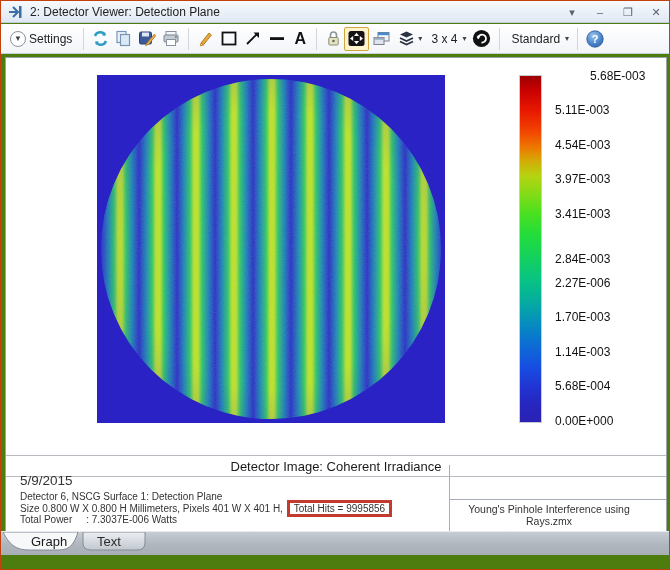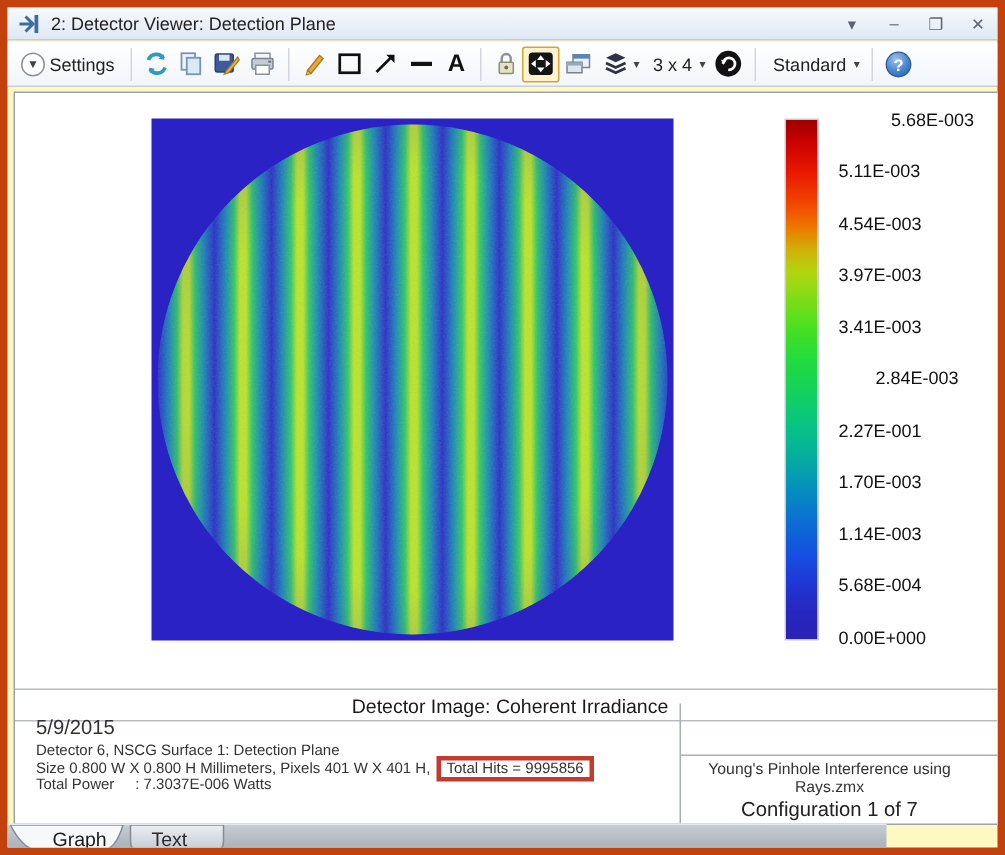--- a/index.html
+++ b/index.html
@@ -1,19 +1,19 @@
 <!DOCTYPE html>
 <html><head>
 <meta charset="utf-8">
 <style>
   * { box-sizing: border-box; margin: 0; padding: 0; }
   html,body { width:670px; height:570px; }
   body { font-family:"Liberation Sans", sans-serif; background:#c8ccd2; }
-  .window { position:relative; width:670px; height:570px; background:#fef9c3;
-            border:5px solid #c2410c; overflow:hidden; }
+  .window { position:relative; width:670px; height:570px; background:#4d7c0f;
+            border:1px solid #c2410c; overflow:hidden; }
 
   
   .titlebar { position:absolute; left:0; top:0; width:100%; height:22px;
               background:linear-gradient(#f7fafd,#dfe8f3);
               border-bottom:1px solid #c3ccd8; display:flex; align-items:center; }
   .title-icon { width:18px; height:16px; margin-left:6px; display:flex; align-items:center; justify-content:center; }
   .title-text { font-size:12px; color:#222; margin-left:5px; }
   .win-controls { position:absolute; right:6px; top:0; height:22px; display:flex; align-items:center; gap:14px; }
   .win-btn { font-size:11px; color:#5a6470; width:14px; text-align:center; cursor:default; }
 
@@ -68,21 +68,21 @@
   .f-line { font-size:10px; color:#333; line-height:11.5px; white-space:pre; }
   .hit-box { display:inline-block; border:3px solid #c23b2e; padding:0px 4px; margin:-4px 0 -4px 1px;
              position:relative; top:0; }
   .footer-right { width:217px; height:100%; border-left:1px solid #a8aeb6; display:flex; flex-direction:column; }
   .fr-top { flex:1 1 auto; }
   .fr-bottom { border-top:1px solid #a8aeb6; padding:3px 20px 2px 2px; text-align:center; }
   .f-file { font-size:10.5px; color:#333; }
   .f-config { font-size:13.5px; color:#222; margin-top:1px; }
 
   
-  .tabbar { position:absolute; left:0; top:544px; width:586px; height:24px;
+  .tabbar { position:absolute; left:0; top:530px; width:670px; height:24px;
             background:linear-gradient(#c6ccd4 0%, #b0b6be 55%, #a8aeb6 100%); border-top:1px solid #e6eaee; }
   .tab-shapes { position:absolute; left:0; top:0; }
   .tab-label { position:absolute; top:2px; font-size:13px; color:#1a1a1a; }
   .tab-label.graph { left:30px; }
   .tab-label.text  { left:96px; color:#2a2a2a; }
 
   .ico { display:block; }
 </style>
 </head>
 <body>
@@ -249,22 +249,22 @@
         <div class="aperture-shade"></div>
       </div>
     </div>
 
     <div class="colorbar"></div>
     <div class="cb-label" style="top:11px;margin-left:35px;">5.68E-003</div>
     <div class="cb-label" style="top:45px;">5.11E-003</div>
     <div class="cb-label" style="top:80px;">4.54E-003</div>
     <div class="cb-label" style="top:114px;">3.97E-003</div>
     <div class="cb-label" style="top:149px;">3.41E-003</div>
-    <div class="cb-label" style="top:183px;text-align:right;">2.84E-003</div>
-    <div class="cb-label" style="top:218px;">2.27E-001</div>
+    <div class="cb-label" style="top:194px;">2.84E-003</div>
+    <div class="cb-label" style="top:218px;">2.27E-006</div>
     <div class="cb-label" style="top:252px;">1.70E-003</div>
     <div class="cb-label" style="top:287px;">1.14E-003</div>
     <div class="cb-label" style="top:321px;">5.68E-004</div>
     <div class="cb-label" style="top:356px;">0.00E+000</div>
 
     <div class="caption-bar">
       <span class="caption-text">Detector Image: Coherent Irradiance</span>
     </div>
 
     <div class="footer">

